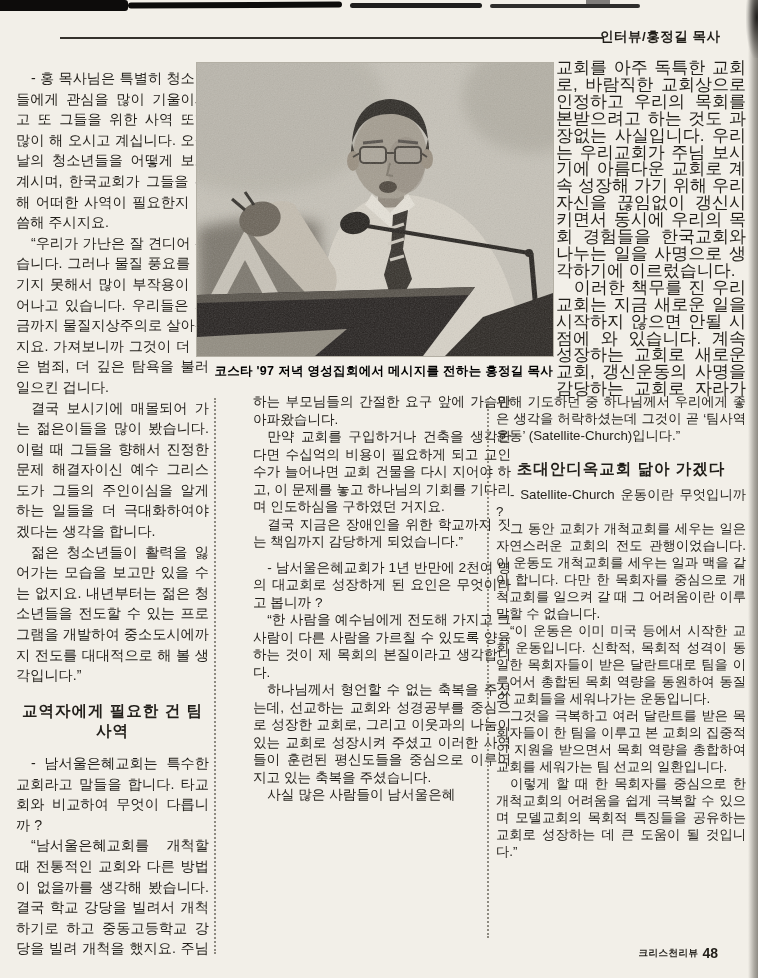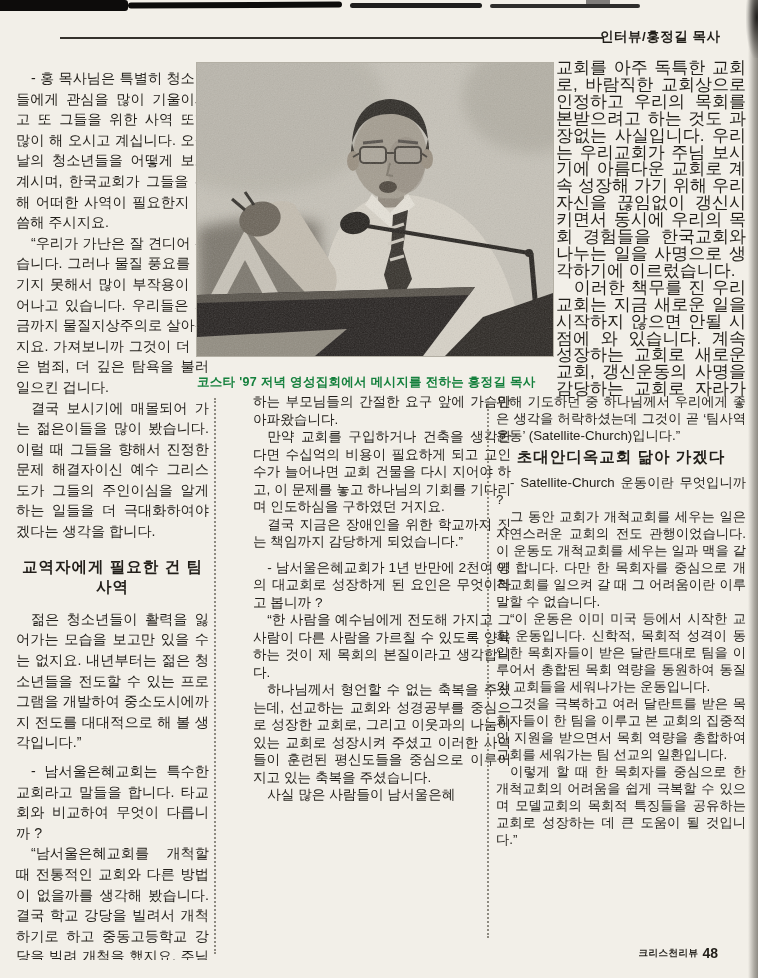--- a/index.html
+++ b/index.html
@@ -40,31 +40,31 @@
   .col-mid    {left:227px;top:393px;width:258px;height:566px;font-size:13.6px;line-height:17.5px;margin-left:26px;}
   .col-rtop   {left:556px;top:60px; width:190px;height:338px;font-size:17px;line-height:16.9px;}
   .col-rbot   {left:496px;top:393px;width:250px;height:540px;font-size:13.3px;line-height:17.0px;}
   .para{margin:0;text-indent:1.05em;}
   .para.continuation{text-indent:0;}
   .para.question{margin-top:8px;}
   .para.heading{
     text-indent:0;text-align:center;font-weight:bold;
     font-size:15.5px;letter-spacing:1px;margin:15px 0 11px;
   }
-  .col-rbot .para.heading{margin:4px 0 9px;}
+  .col-rbot .para.heading{margin:16px 0 9px;}
   
   .divider-v{position:absolute;width:0;border-left:2px dotted #7d796f;opacity:.85;}
   .div1{left:214px;top:398px;height:556px;}
   .div2{left:487px;top:398px;height:540px;}
   
   .figure{position:absolute;left:197px;top:63px;width:356px;}
   .photo-frame{width:356px;height:293px;outline:1px solid #b3afa4;}
   .caption{
-    margin-top:18px;text-align:left;font-weight:bold;
-    font-size:12.5px;letter-spacing:.3px;color:#15803d;
+    margin-top:7px;text-align:right;font-weight:bold;
+    font-size:12.5px;letter-spacing:.3px;color:#000000;
   }
   
   .footer{position:absolute;left:600px;top:944px;width:146px;text-align:right;padding-right:28px;box-sizing:border-box;}
   .footer .mag{font-size:9.5px;font-weight:bold;letter-spacing:.5px;vertical-align:2px;}
   .footer .num{font-size:14px;font-weight:bold;margin-left:4px;}
 </style>
 </head>
 <body>
 
 <div id="page">
@@ -77,22 +77,22 @@
   <div class="edge-strip"></div>
   <div class="edge-blob"></div>
 
   <div class="header-rule"></div>
   <div class="header-label">인터뷰/홍정길 목사</div>
 
   <div class="col col-left">
       <p class="para question">- 홍 목사님은 특별히 청소년들에게 관심을 많이 기울이시고 또 그들을 위한 사역 또한 많이 해 오시고 계십니다. 오늘날의 청소년들을 어떻게 보고 계시며, 한국교회가 그들을 위해 어떠한 사역이 필요한지 말씀해 주시지요.</p>
       <p class="para answer">“우리가 가난은 잘 견디어 왔습니다. 그러나 물질 풍요를 이기지 못해서 많이 부작용이 일어나고 있습니다. 우리들은 지금까지 물질지상주의로 살아왔지요. 가져보니까 그것이 더 많은 범죄, 더 깊은 탐욕을 불러 일으킨 겁니다.</p>
       <p class="para answer">결국 보시기에 매몰되어 가는 젊은이들을 많이 봤습니다. 이럴 때 그들을 향해서 진정한 문제 해결자이신 예수 그리스도가 그들의 주인이심을 알게 하는 일들을 더 극대화하여야겠다는 생각을 합니다.</p>
+      <p class="para answer">젊은 청소년들이 활력을 잃어가는 모습을 보고만 있을 수는 없지요. 내년부터는 젊은 청소년들을 전도할 수 있는 프로그램을 개발하여 중소도시에까지 전도를 대대적으로 해 볼 생각입니다.”</p>
       <p class="para heading">교역자에게 필요한 건 팀사역</p>
-      <p class="para answer">젊은 청소년들이 활력을 잃어가는 모습을 보고만 있을 수는 없지요. 내년부터는 젊은 청소년들을 전도할 수 있는 프로그램을 개발하여 중소도시에까지 전도를 대대적으로 해 볼 생각입니다.”</p>
       <p class="para question">- 남서울은혜교회는 특수한 교회라고 말들을 합니다. 타교회와 비교하여 무엇이 다릅니까 ?</p>
       <p class="para answer">“남서울은혜교회를 개척할 때 전통적인 교회와 다른 방법이 없을까를 생각해 봤습니다. 결국 학교 강당을 빌려서 개척하기로 하고 중동고등학교 강당을 빌려 개척을 했지요. 주님께서는 그리스도를 전하는 사명을 제일의 임무로 우리에게 명하셨습니다. 그러나 좁은 공간 때문에 이 일을 수행할 수 없다면 또 다른 불충입니다.</p>
     </div>
 
   <figure class="figure" style="margin:0">
     <div class="photo-frame">
       <svg width="356" height="293" viewBox="0 0 356 293" xmlns="http://www.w3.org/2000/svg" aria-hidden="true">
         <defs>
           <filter id="soft">
               <feGaussianBlur stdDeviation="7"></feGaussianBlur>

